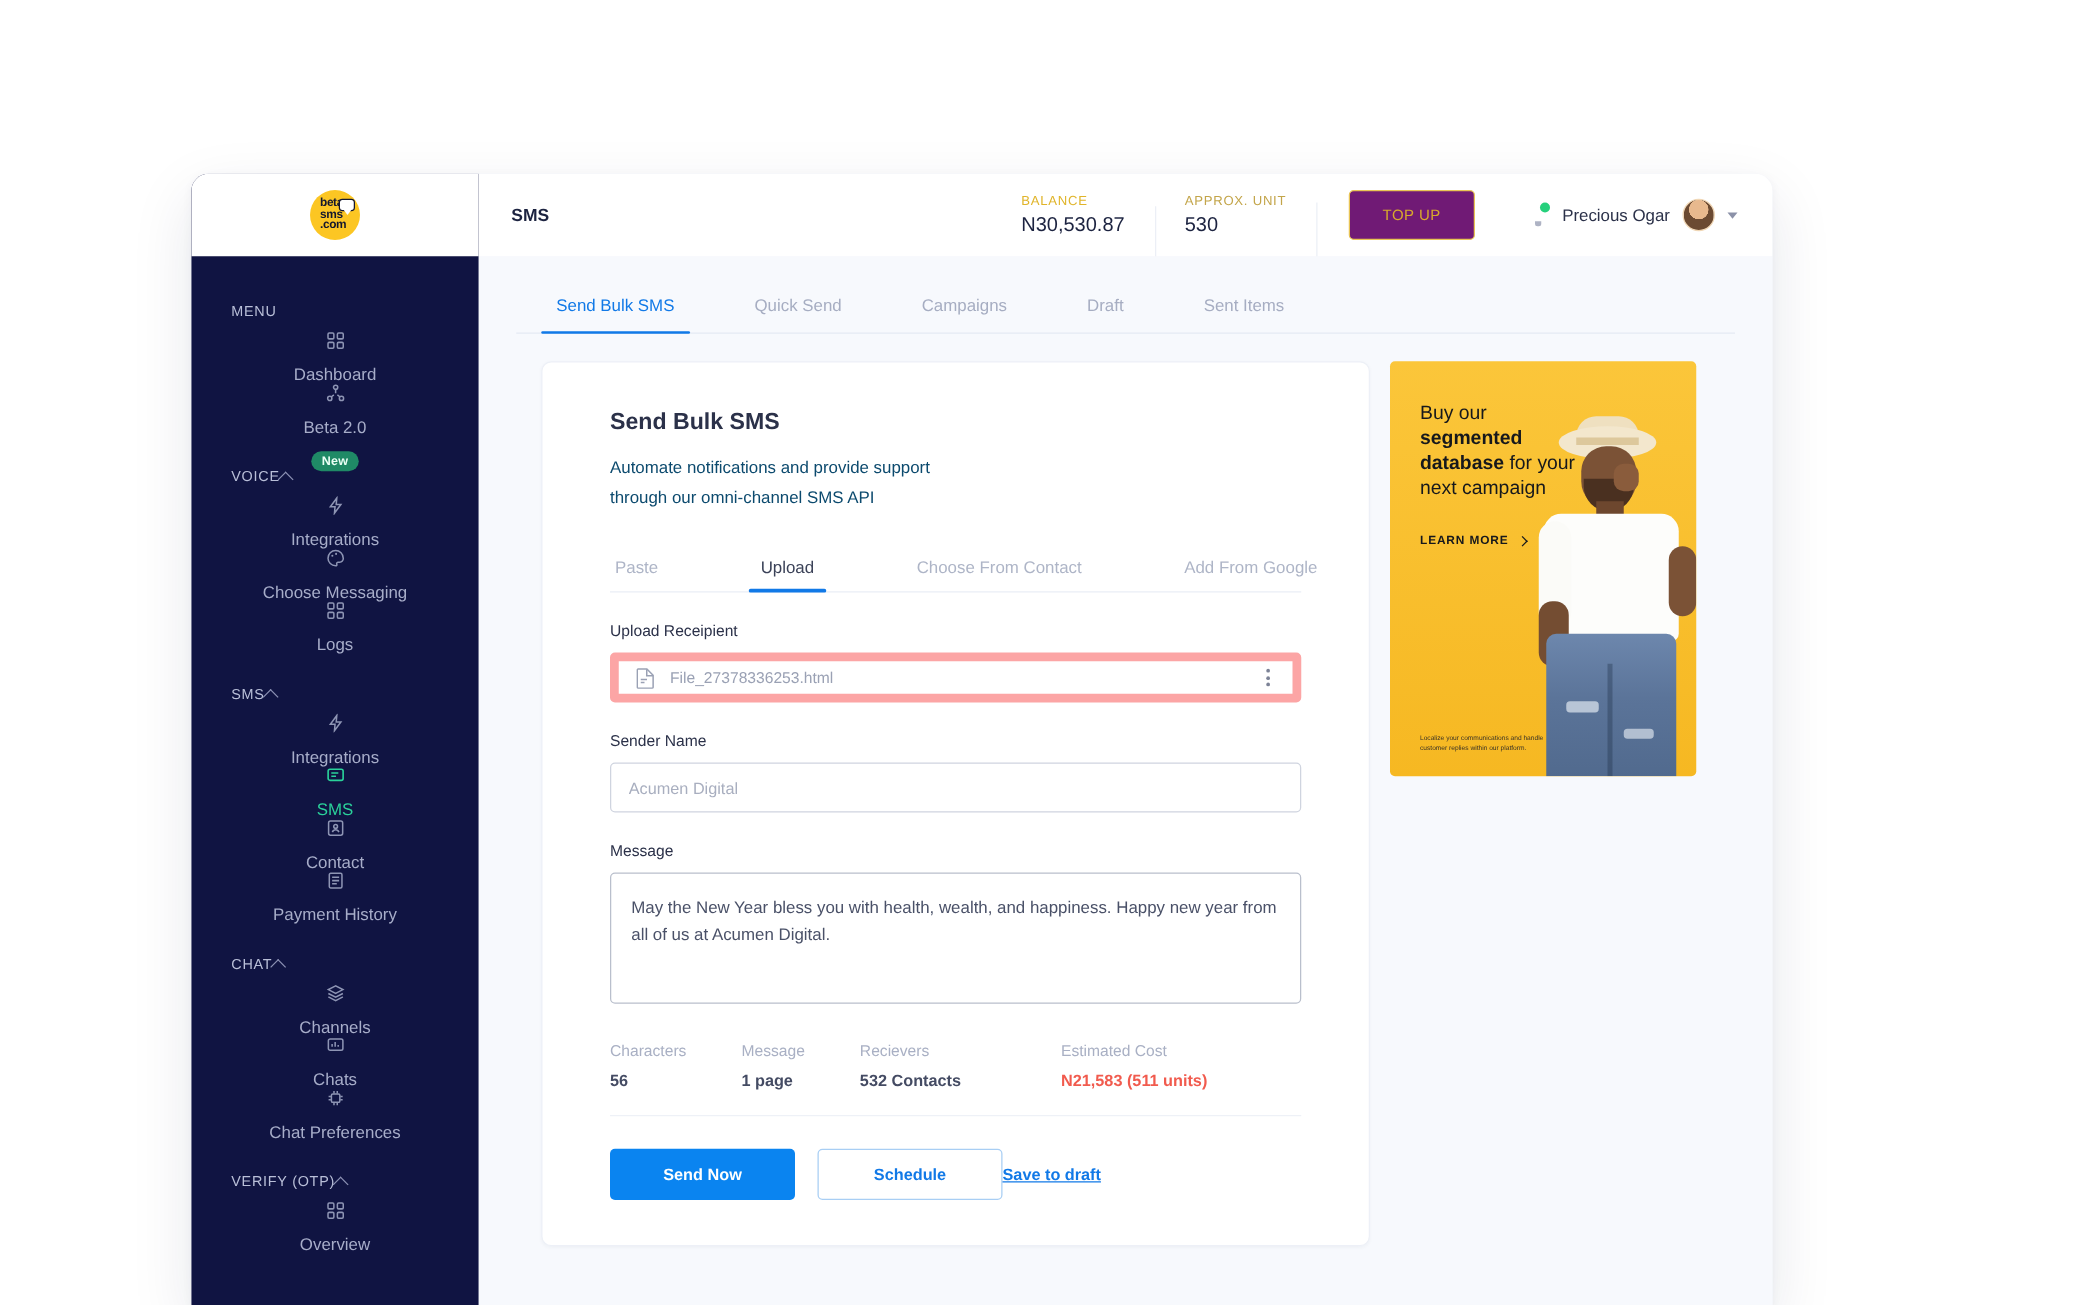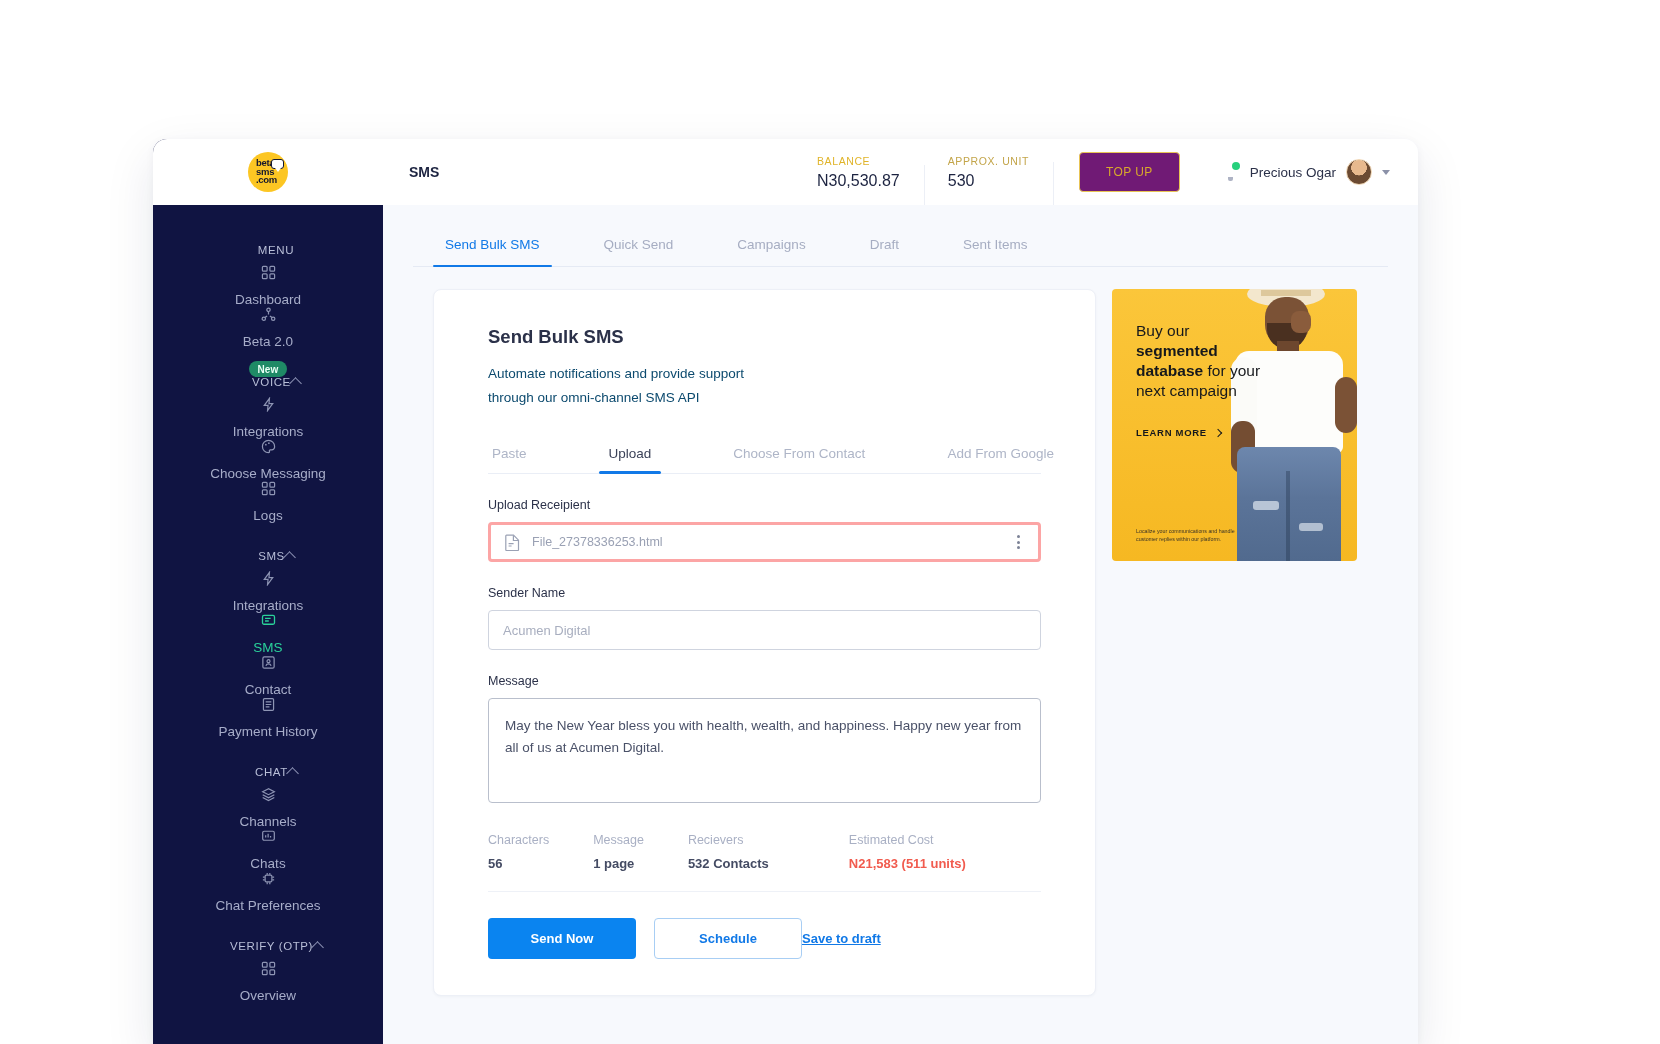--- a/index.html
+++ b/index.html
@@ -48,21 +48,21 @@
     width:13px;height:10px;background:#fff;border-radius:3px;
     border:1.2px solid #14172e;
   }
   .logo-bubble:after{
     content:""; position:absolute; left:2.5px; bottom:-3.5px;
     width:0;height:0;border-left:3px solid transparent;
     border-right:3px solid transparent;border-top:4px solid #fff;
   }
   .menu-scroll { padding-top: 30px; }
   .section-head {
-    display:flex; align-items:center; justify-content:center;
+    display:flex; align-items:center; justify-content:flex-start;
     padding: 0 16px 0 32px;
     height: 30px;
     color:#b9bfd8; font-size:11.5px; letter-spacing:0.6px;
     font-weight: 400;
     margin-top: 18px;
   }
   .section-head.first { margin-top: 0; }
   .chev {
     width:9px; height:9px;
     border-left:1.4px solid #8d93b5; border-top:1.4px solid #8d93b5;
@@ -173,21 +173,21 @@
   }
   .itab:last-child { margin-right:0; }
   .itab.active { color:#3b4258; }
   .itab.active:after{
     content:""; position:absolute; left:-6px; right:-6px; bottom:-1px;
     height:3px; background:#1179e7; border-radius:2px;
   }
   .field { margin-top: 24px; }
   .field-label { font-size:12.5px; color:#2b3149; margin-bottom:10px; }
   .file-input {
-    border:3px solid #fca5a5; border-radius:4px; height:40px;
+    border:7px solid #fca5a5; border-radius:4px; height:40px;
     display:flex; align-items:center; padding: 0 14px; gap:12px;
     background:#fff;
   }
   .file-name { font-size:12.5px; color:#9aa1b4; flex:1; }
   .kebab { display:flex; flex-direction:column; gap:2.5px; cursor:pointer; padding:4px;}
   .kebab i { width:3px;height:3px;border-radius:50%;background:#7c8296; display:block;}
   .text-input {
     border:1px solid #cfd4df; border-radius:4px; height:40px;
     width:100%; padding: 4px 14px; font-size:13px; color:#9aa1b4;
     font-family:"Liberation Sans", sans-serif; background:#fff;
@@ -220,21 +220,21 @@
     font-weight:700; cursor:pointer; margin-left:18px;
     font-family:"Liberation Sans", sans-serif;
   }
   .link-draft {
     color:#1179e7; font-size:13px; font-weight:700;
     text-decoration:underline; cursor:pointer;
   }
 
   
   .promo {
-    width: 245px; height: 272px; border-radius:4px;
+    width: 245px; height: 332px; border-radius:4px;
     background: linear-gradient(180deg,#fbc63a 0%, #f6b822 100%);
     position:relative; overflow:hidden; flex:none; cursor:pointer;
   }
   .promo-copy { position:absolute; left:24px; top:32px; width:125px; }
   .promo-head {
     font-size:15.5px; line-height:20px; color:#16181c; font-weight:400;
   }
   .promo-head b { font-weight:700; }
   .promo-learn {
     margin-top: 26px; font-size:9.5px; font-weight:700;

